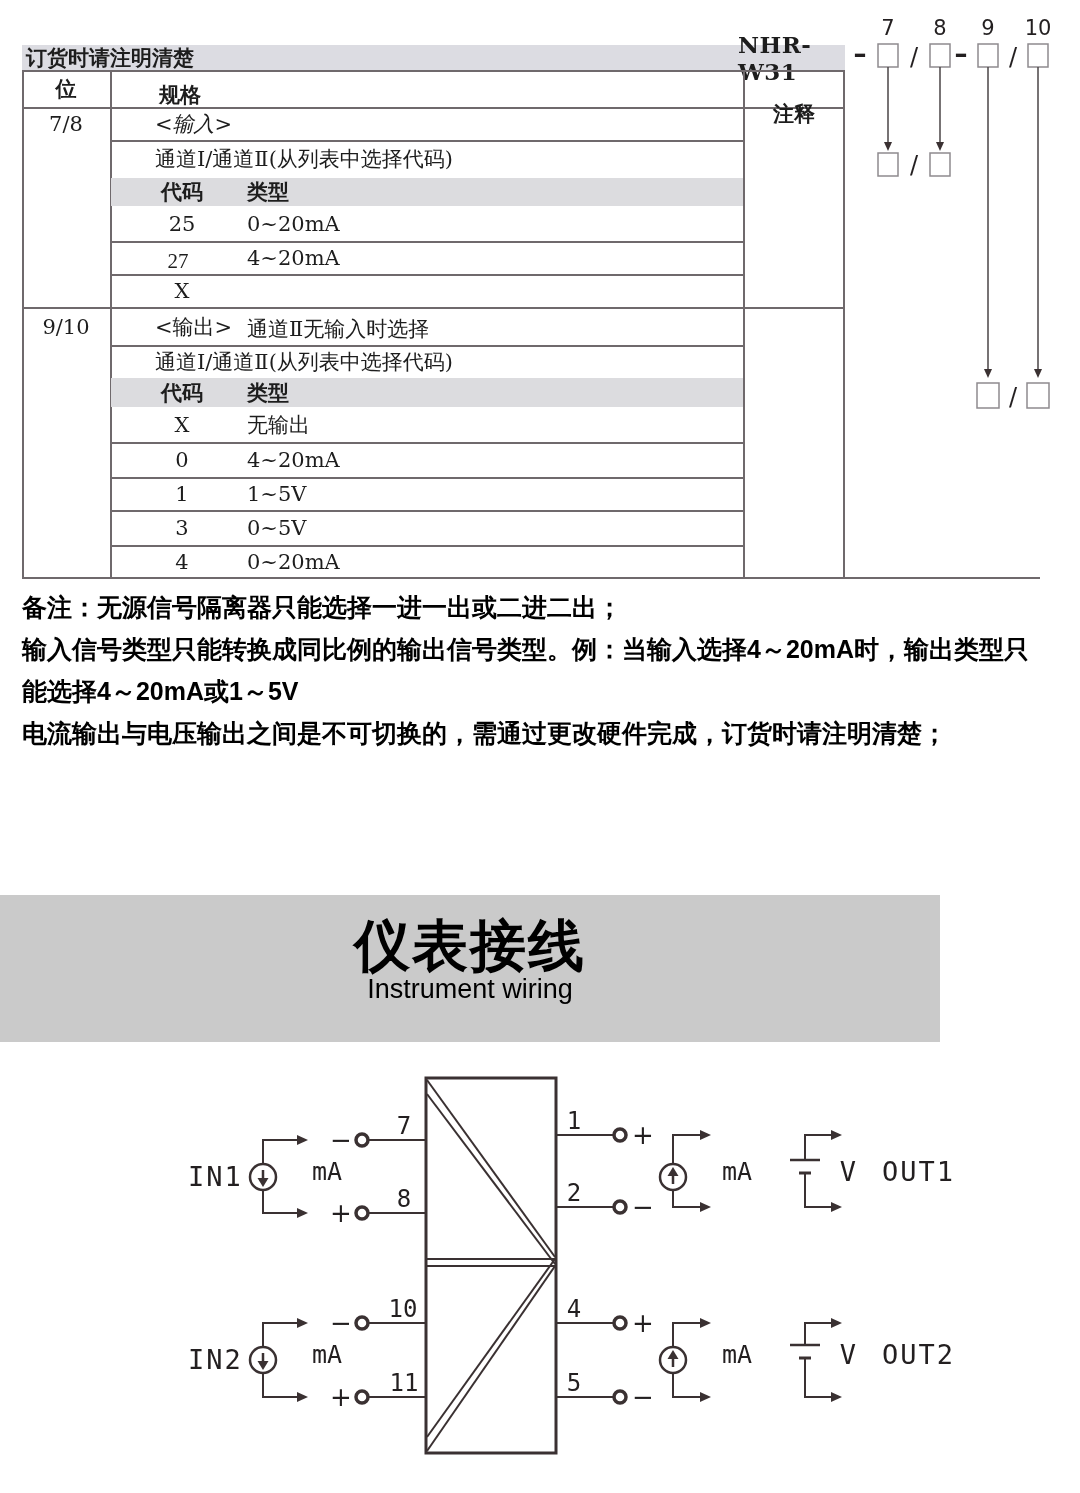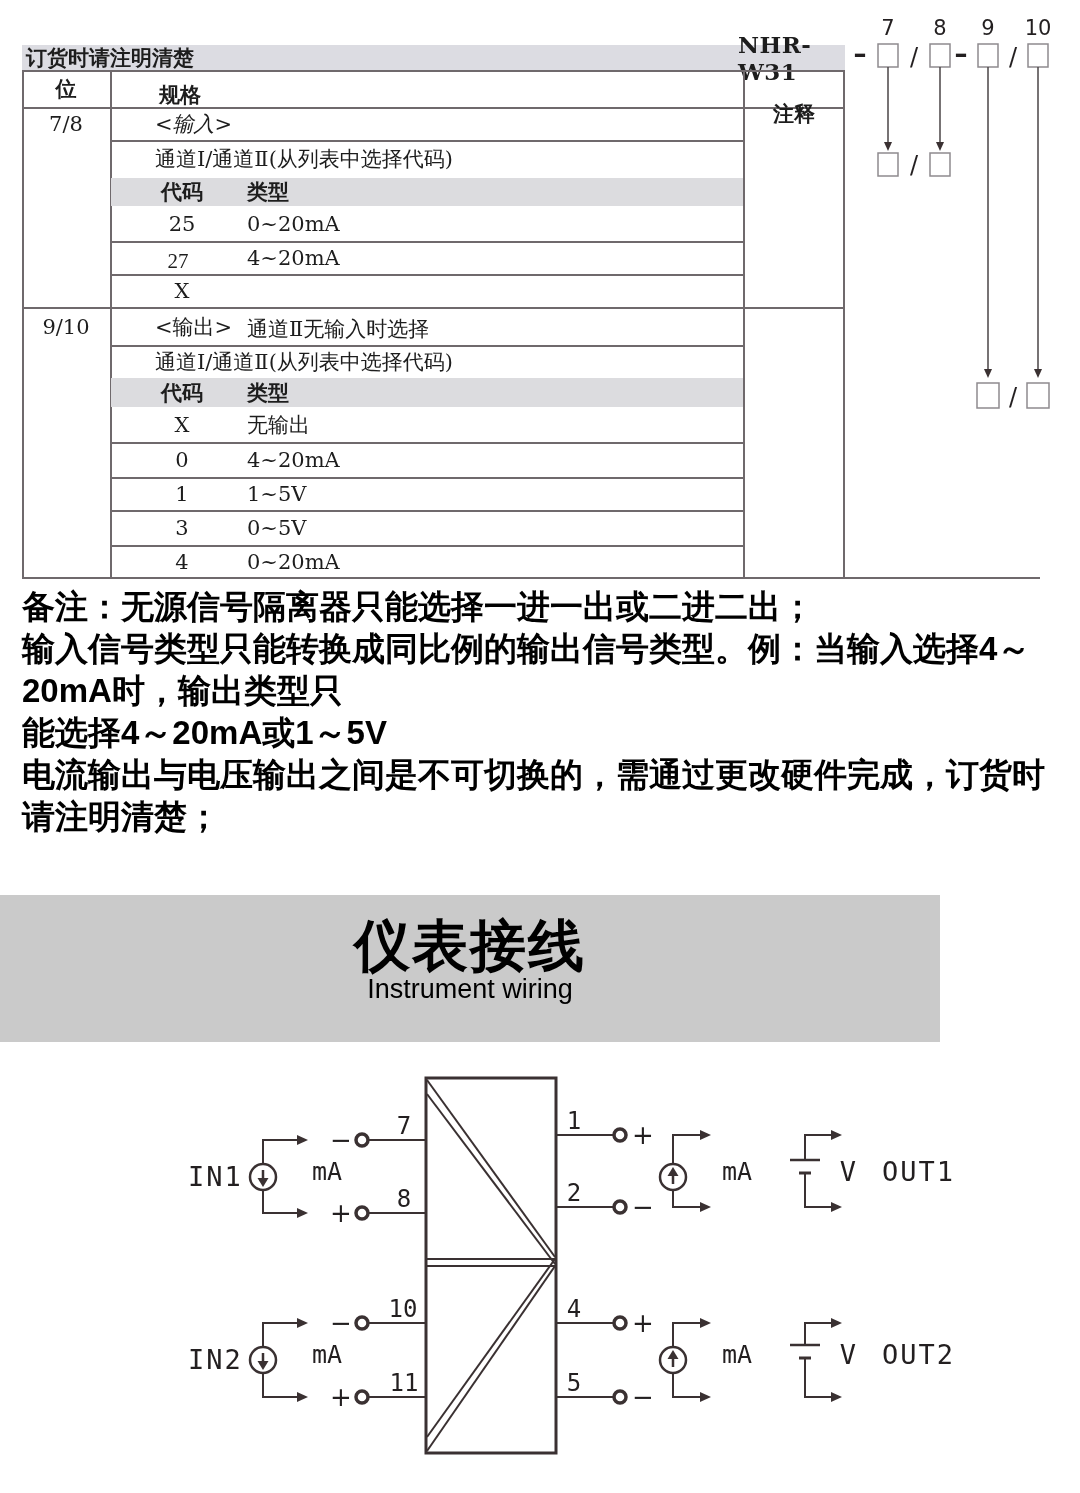--- a/index.html
+++ b/index.html
@@ -12,21 +12,21 @@
   .tl-h{background:#6f696c;height:2px;}
   .tl-h.thin{height:1.5px;}
   .tl-v{background:#6f696c;width:1.5px;}
   .cell{display:flex;align-items:center;font-size:21px;white-space:nowrap;}
   .cell.center{justify-content:center;}
   .bold{font-weight:bold;}
   .title-row{font-size:21px;font-weight:bold;display:flex;align-items:center;}
   .model{font-size:23px;font-weight:bold;letter-spacing:0.5px;}
   
   #notes{left:22px;top:586px;width:1045px;font-family:"Liberation Sans",sans-serif;
-         font-weight:bold;font-size:33px;line-height:42px;color:#000;}
+         font-weight:bold;font-size:25px;line-height:42px;color:#000;}
   
   #banner{left:0;top:895px;width:940px;height:147px;background:#cacaca;
           display:flex;flex-direction:column;align-items:center;
           font-family:"Liberation Sans",sans-serif;color:#000;}
   #banner .big{font-size:56px;font-weight:bold;margin-top:22px;line-height:58px;letter-spacing:2px;}
   #banner .small{font-size:27px;margin-top:0px;line-height:28px;}
   
   svg{position:absolute;overflow:visible;}
   .dg-stroke{stroke:#3a3132;fill:none;}
   .dg-fill{fill:#3a3132;stroke:none;}

